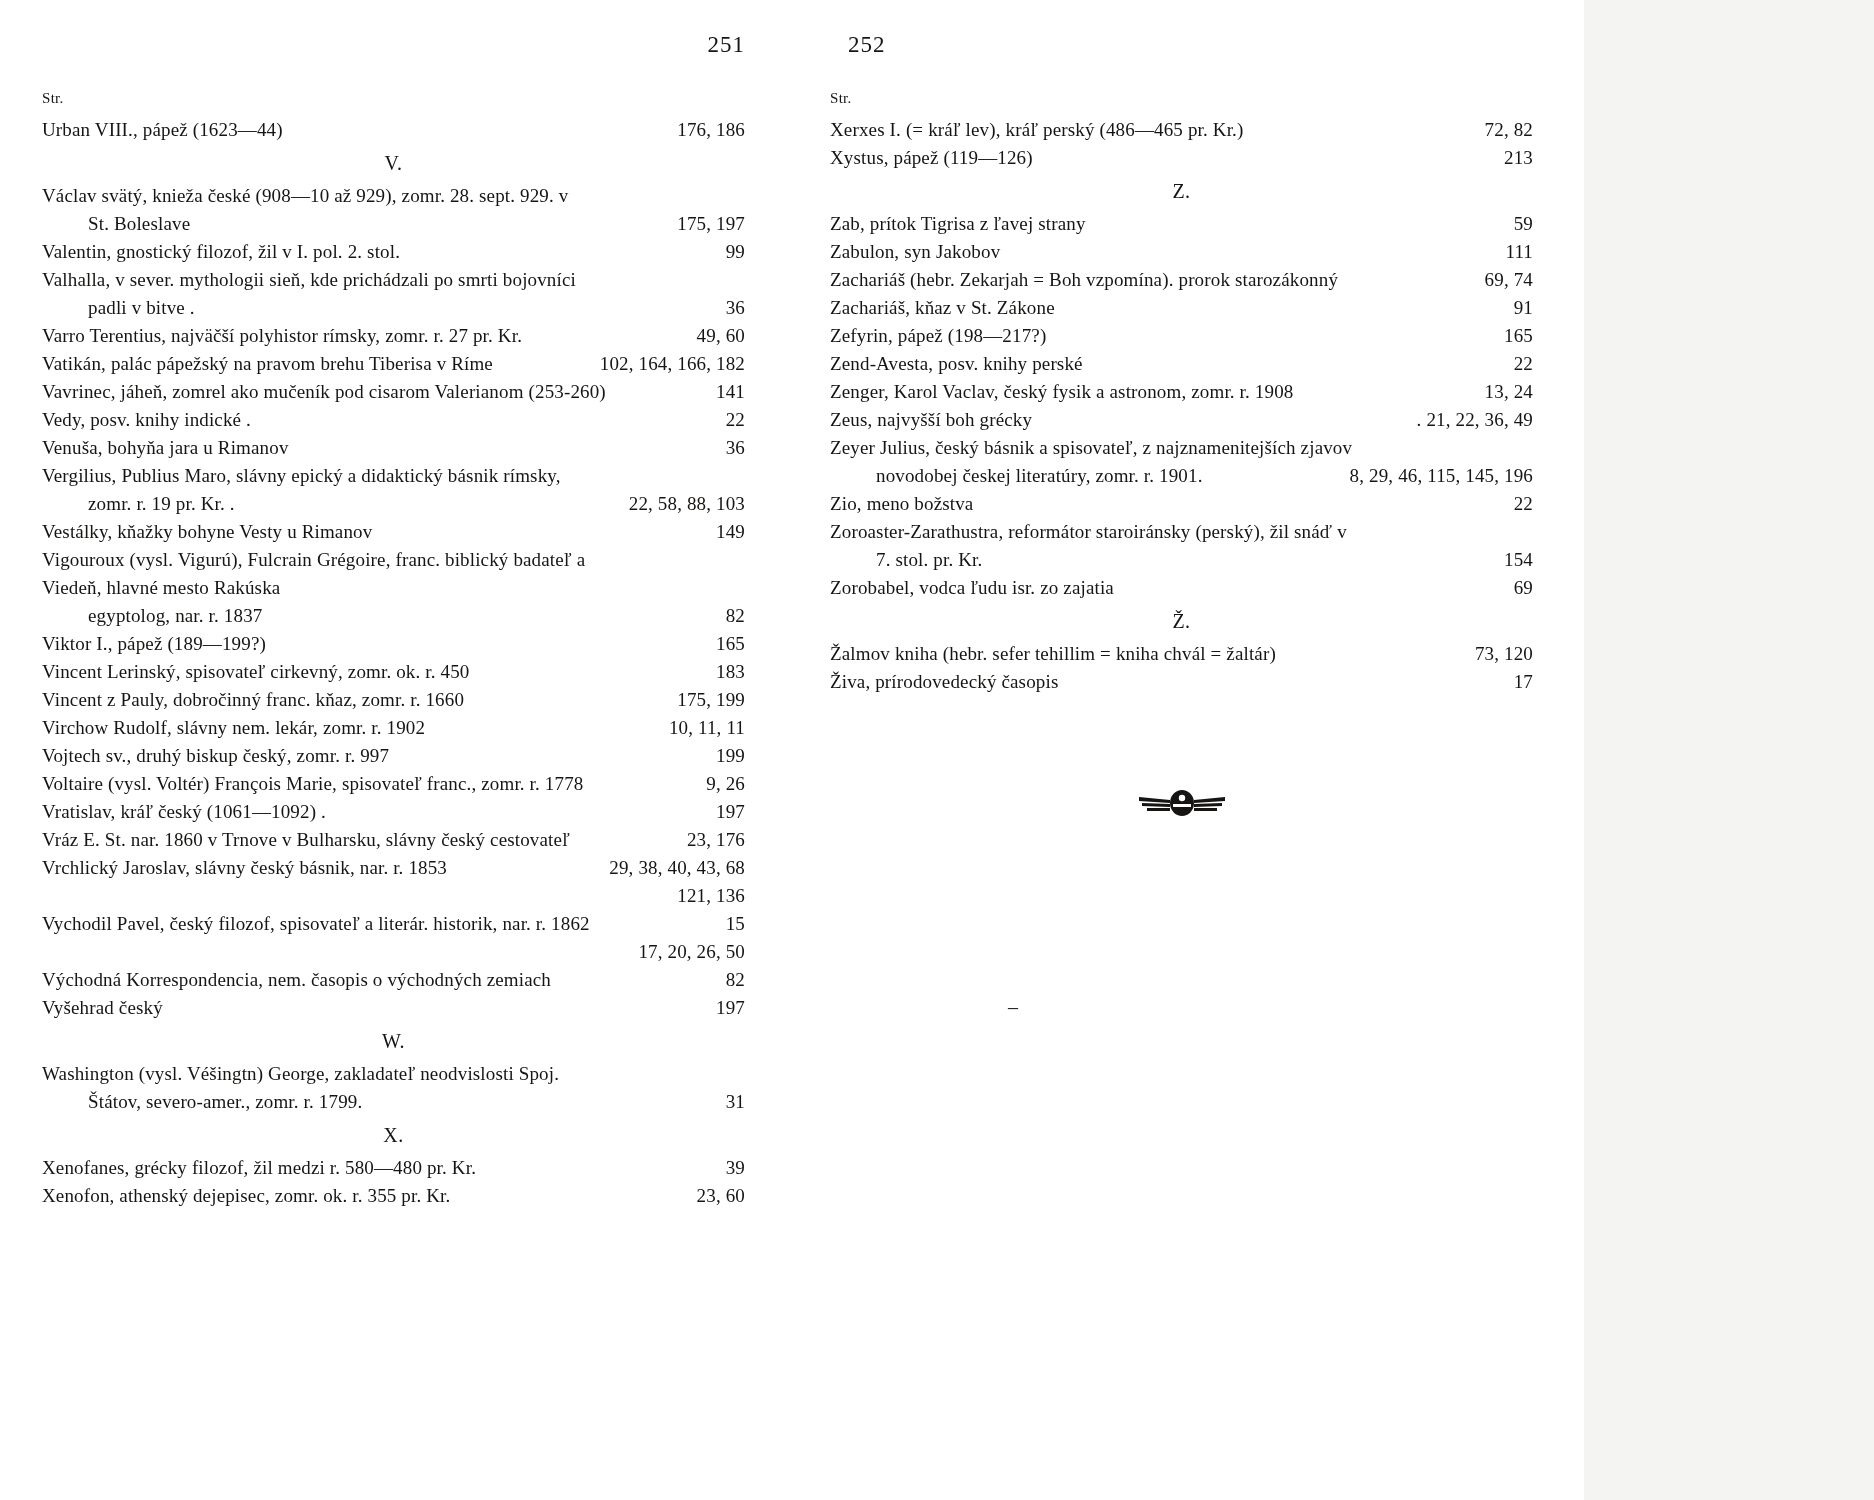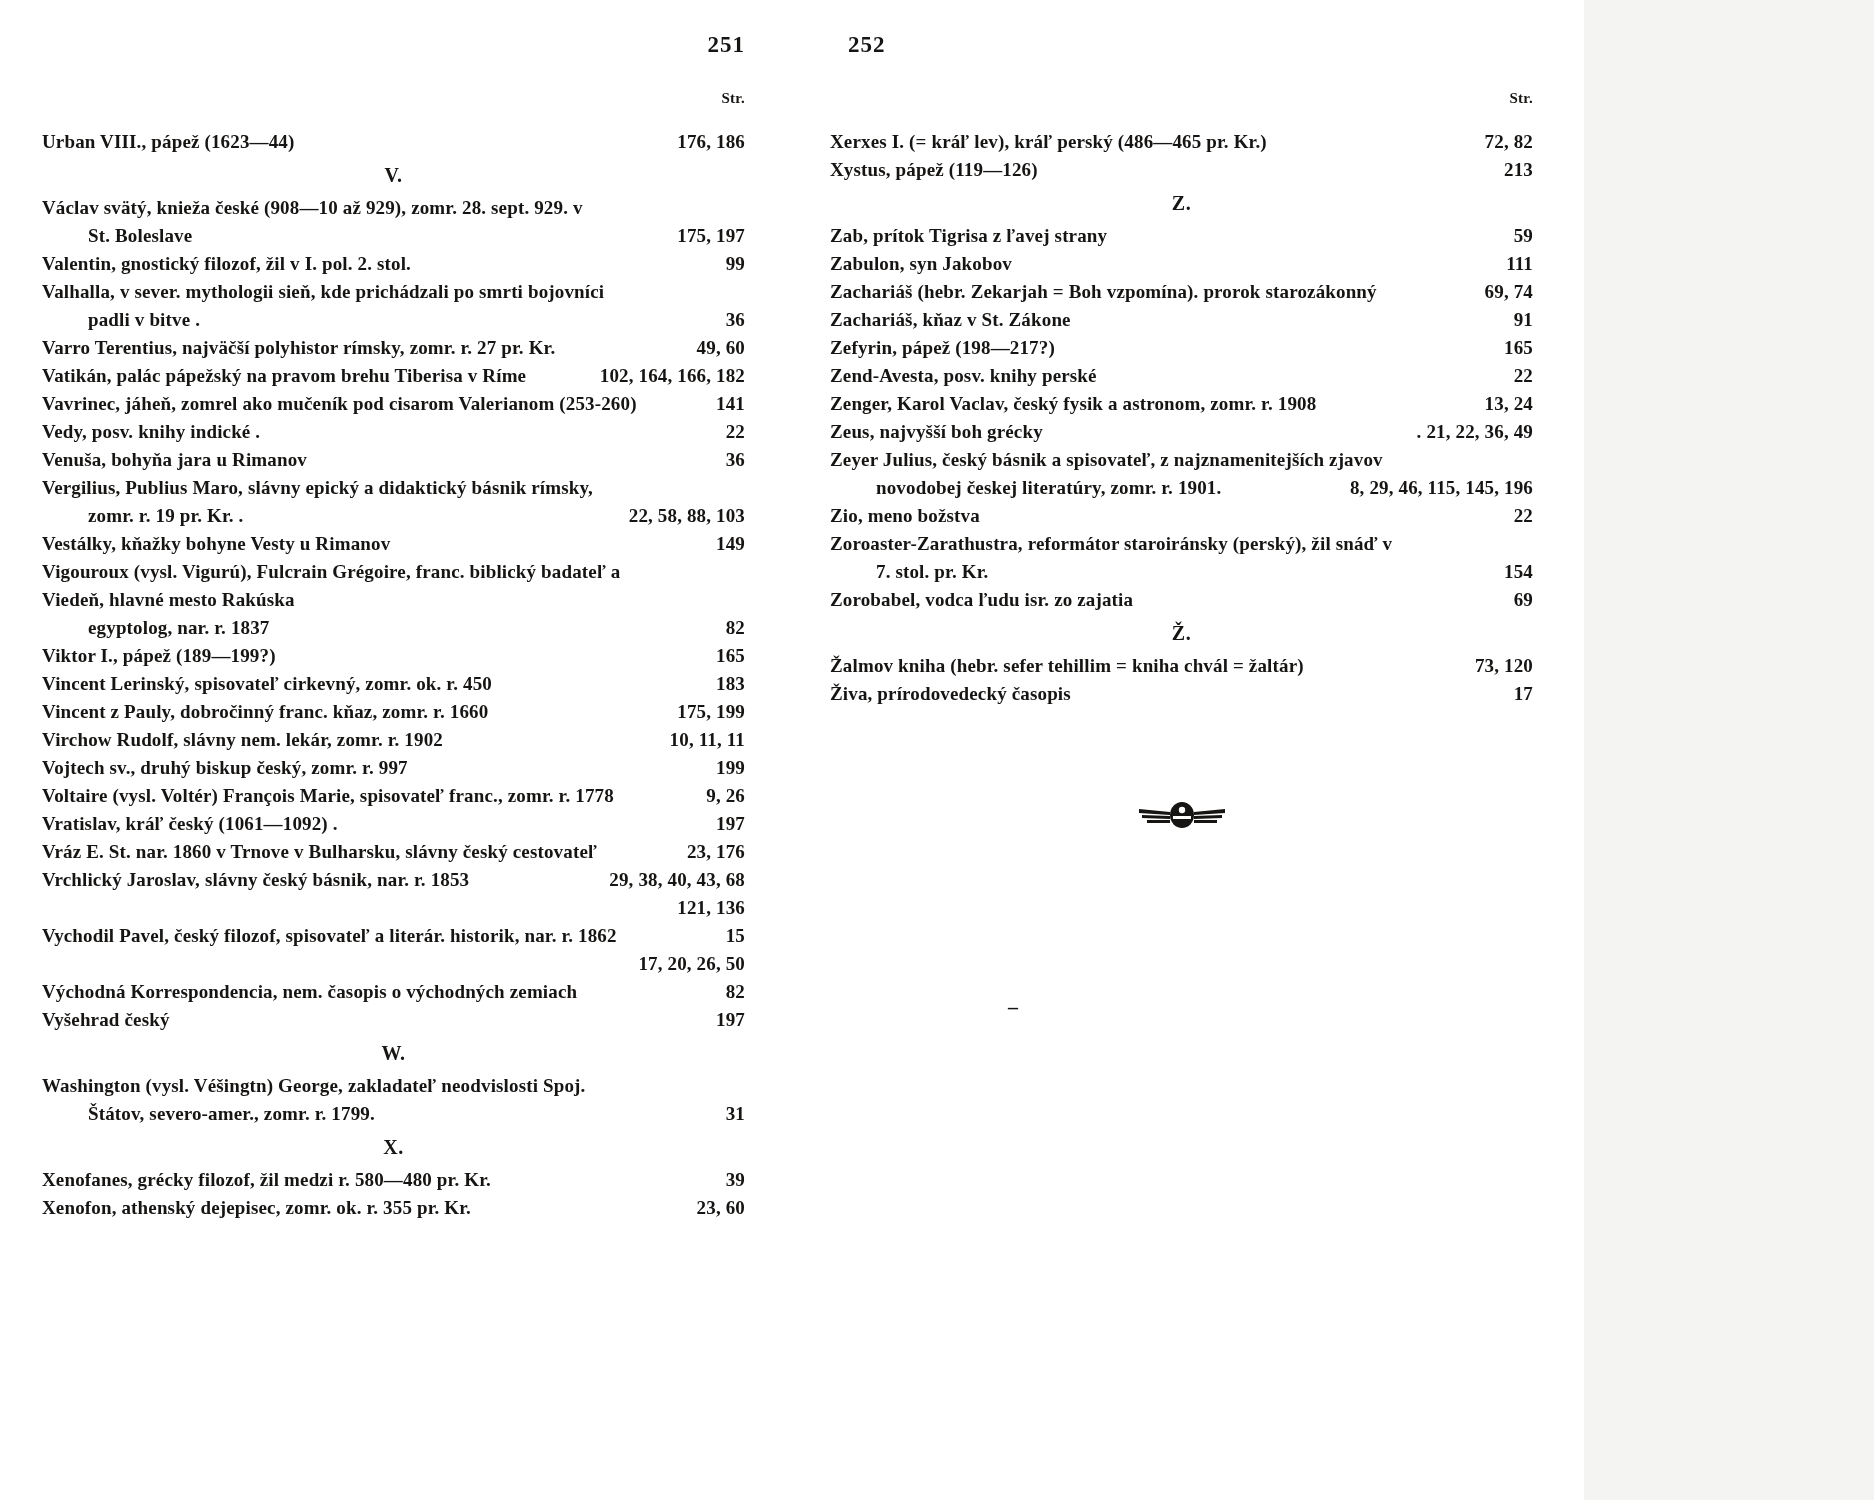--- a/index.html
+++ b/index.html
@@ -7,21 +7,21 @@
     padding: 0;
     background: #f4f4f2;
   }
   .sheet {
     position: relative;
     width: 1584px;
     height: 1500px;
     background: #ffffff;
     color: #171513;
     font-family: "Liberation Serif", "DejaVu Serif", serif;
-    font-weight: 700;
+    font-weight: 400;
     overflow: hidden;
   }
   .pagenum {
     position: absolute;
     top: 32px;
     font-size: 23px;
     letter-spacing: 1px;
   }
   .pn-left {
     left: 42px;
@@ -32,24 +32,24 @@
     left: 848px;
   }
   .col {
     position: absolute;
     top: 88px;
     width: 703px;
   }
   .col-left  { left: 42px; }
   .col-right { left: 830px; }
   .str {
-    text-align: right;
+    text-align: left;
     font-size: 15px;
     line-height: 20px;
-    margin-bottom: 20px;
+    margin-bottom: 8px;
     letter-spacing: 0.3px;
   }
   .line {
     display: flex;
     font-size: 19px;
     line-height: 28px;
     letter-spacing: 0.15px;
   }
   .line .t { white-space: nowrap; }
   .line .p { margin-left: auto; padding-left: 10px; white-space: nowrap; }

